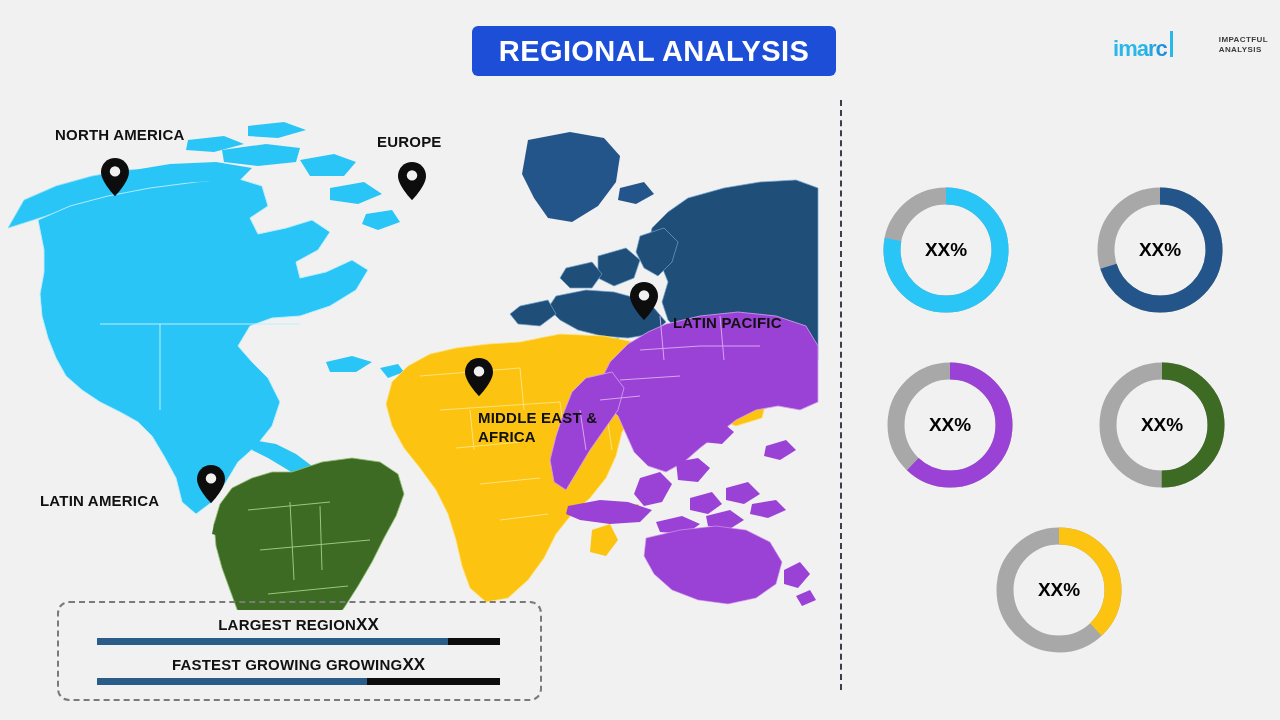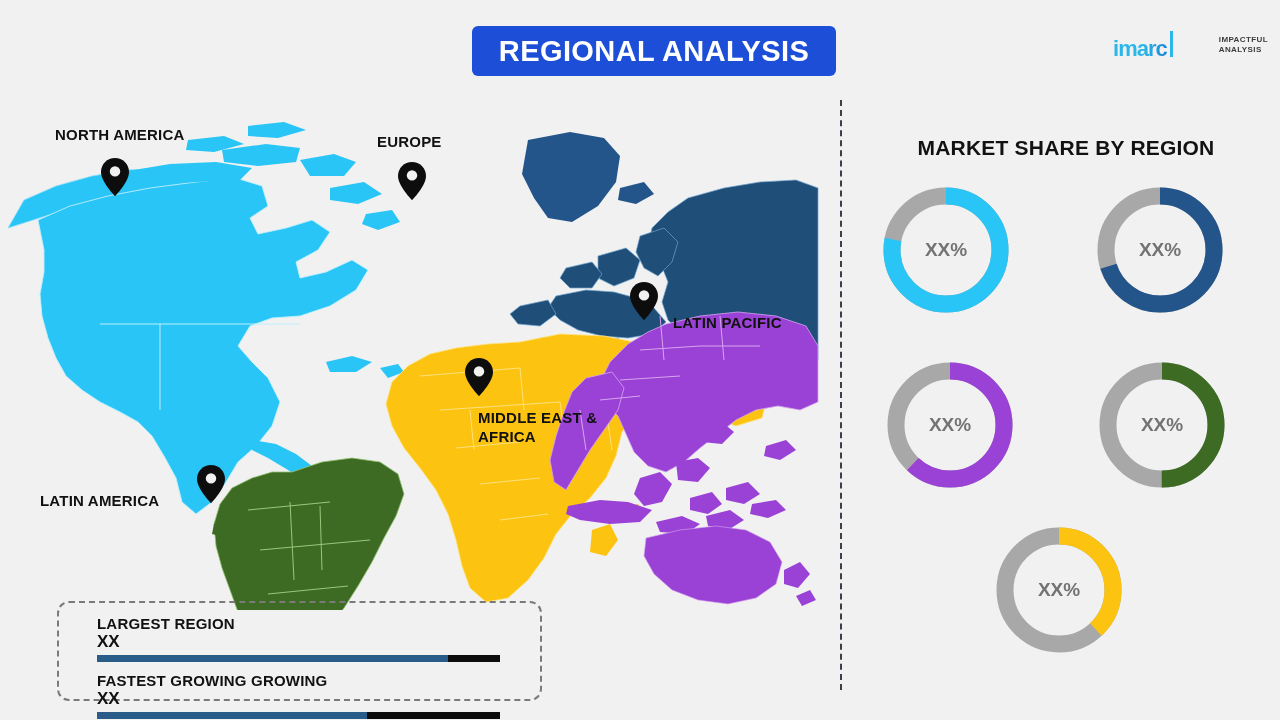--- a/index.html
+++ b/index.html
@@ -77,39 +77,38 @@
   #legend-box{
     position:absolute; left:57px; top:601px;
     width:485px; height:100px;
     border:2px dashed #7a7a7a; border-radius:12px;
     padding:12px 40px 10px 38px;
   }
   .legend-row{ margin-bottom:10px; }
   .legend-row .top{
     display:flex; align-items:baseline; justify-content:center;
     margin-bottom:3px;
-    flex-direction:column;
   }
   .legend-row .name{ font-size:15px; font-weight:bold; color:#111; letter-spacing:.2px;}
   .legend-row .val{ font-size:17px; font-weight:bold; color:#111; }
   .bar-track{ height:7px; background:#0d0d0d; width:100%; position:relative; }
   .bar-fill{ position:absolute; left:0; top:0; height:100%; background:#2a5c8a; }
 
   
   #donuts{ position:absolute; left:860px; top:110px; width:412px; height:570px; }
   #panel-title{
     position:absolute; left:0; top:26px; width:412px;
     text-align:center; font-size:21px; font-weight:bold; color:#121212;
     letter-spacing:.2px;
   }
   .donut{ position:absolute; width:128px; height:128px; }
   .donut svg{ width:128px; height:128px; transform:rotate(-90deg); display:block;}
   .donut .center{
     position:absolute; inset:0; display:flex; align-items:center; justify-content:center;
-    font-size:19px; font-weight:bold; color:#737373;
+    font-size:19px; font-weight:bold; color:#000000;
   }
   #donut-0{ left:22px;  top:76px; }
   #donut-1{ left:236px; top:76px; }
   #donut-2{ left:26px;  top:251px; }
   #donut-3{ left:238px; top:251px; }
   #donut-4{ left:135px; top:416px; }
 </style>
 </head>
 <body style="background: rgb(241, 241, 241);">
 
@@ -255,21 +254,20 @@
       <span class="name">FASTEST GROWING GROWING</span>
       <span class="val">XX</span>
     </div>
     <div class="bar-track" style="background: rgb(13, 13, 13);">
       <div class="bar-fill" style="width: 67%; background: rgb(42, 92, 138);"></div>
     </div>
   </div>
 </div>
 
 <div id="donuts">
-  <div id="panel-title">MARKET SHARE BY REGION</div>
 
   <div class="donut" id="donut-0">
     <svg viewBox="0 0 128 128">
         <circle class="ring-bg" cx="64" cy="64" r="54" fill="none" stroke-width="17" stroke="#a8a8a8"></circle>
         <circle class="ring-fg" cx="64" cy="64" r="54" fill="none" stroke-width="17" stroke="#29c5f6" stroke-dasharray="264.64776513840417 339.29200658769764"></circle>
       </svg>
     <div class="center">XX%</div>
   </div>
 
   <div class="donut" id="donut-1">

